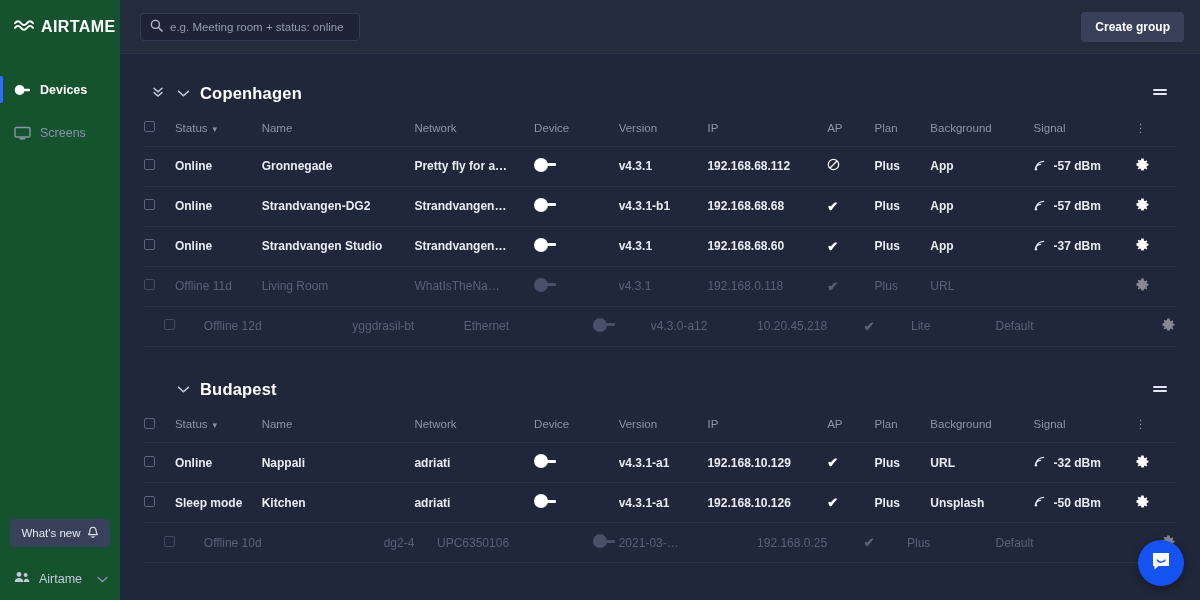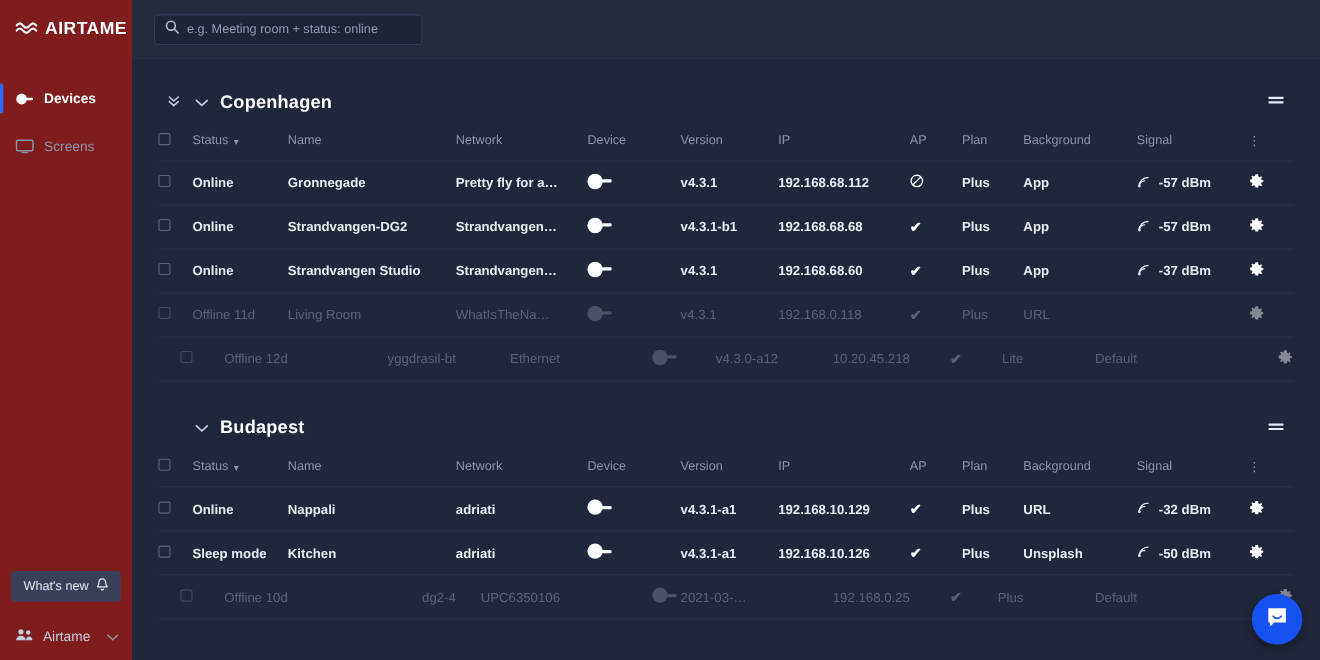--- a/index.html
+++ b/index.html
@@ -10,21 +10,21 @@
     font-family: "Liberation Sans", sans-serif;
     -webkit-font-smoothing: antialiased;
   }
 
   
   .app { display: flex; width: 1200px; height: 600px; }
 
   
   .sidebar {
     width: 120px; height: 600px;
-    background: #7f1d1d;
+    background: #14532d;
     display: flex; flex-direction: column;
     position: relative;
     flex: 0 0 120px;
   }
   .logo-wrap {
     height: 54px;
     display: flex; align-items: center;
     padding-left: 14px;
   }
   .logo {
@@ -77,21 +77,21 @@
   .main { flex: 1 1 auto; height: 600px; display: flex; flex-direction: column; min-width:0; }
 
   .topbar {
     height: 54px; flex: 0 0 54px;
     background: #242b3d;
     display: flex; align-items: center;
     padding: 0 16px 0 20px;
     border-bottom: 1px solid #2b3249;
   }
   .search {
-    width: 244px; height: 28px;
+    width: 220px; height: 28px;
     background: #1e2436;
     border: 1px solid #343c55;
     border-radius: 4px;
     display: flex; align-items: center; gap: 7px;
     padding: 0 9px;
   }
   .search input {
     background: transparent; border: 0; outline: none;
     color: #cdd3e1; font-size: 11.5px;
     font-family: "Liberation Sans", sans-serif;
@@ -299,20 +299,21 @@
         <span>
           <svg width="13" height="13" viewBox="0 0 13 13">
             <circle cx="5.4" cy="5.4" r="4" fill="none" stroke="#b5bccd" stroke-width="1.4"></circle>
             <path d="M8.5 8.5 12 12" stroke="#b5bccd" stroke-width="1.5" stroke-linecap="round"></path>
           </svg>
         </span>
         <input type="text" placeholder="e.g. Meeting room + status: online" style="">
       </div>
 
       <div class="topbar-actions">
+        <button class="btn">Create group</button>
       </div>
     </header>
 
     <div class="content">
 
       <div class="group">
         <div class="group-head">
           <span class="grp-collapse-all">
             <svg width="14" height="14" viewBox="0 0 14 14">
               <path d="M3 3.2 7 6.8 11 3.2" fill="none" stroke="#c8cee0" stroke-width="1.4" stroke-linecap="round"></path>

